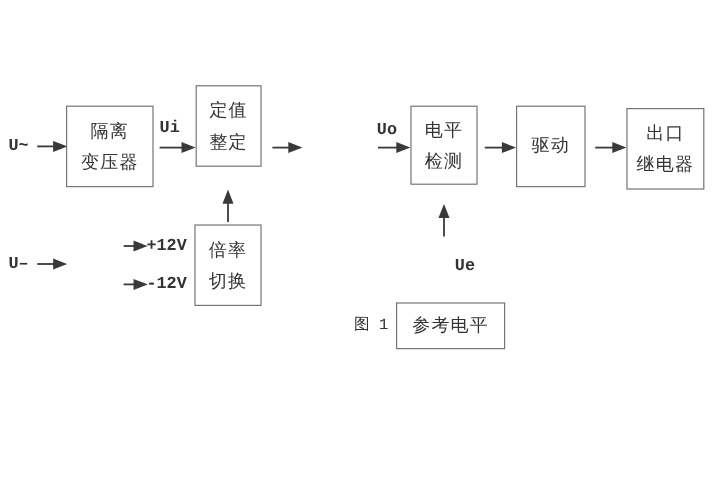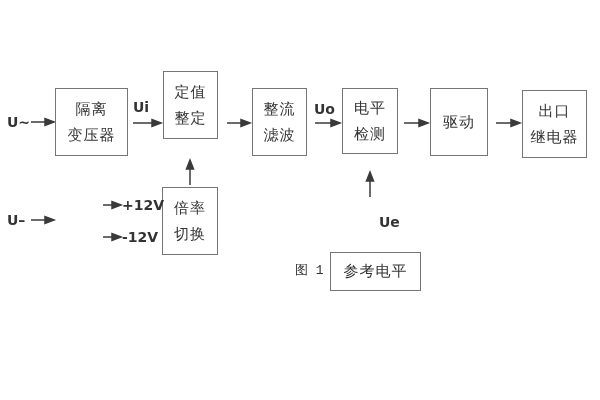--- a/index.html
+++ b/index.html
@@ -28,21 +28,21 @@
     text-align: center;
   }
   .box span { line-height: 1; white-space: nowrap; }
   .lbl {
     position: absolute;
     font-size: 14px;
     color: #333333;
     white-space: nowrap;
     line-height: 1;
   }
-  .sig { font-weight: bold; font-size: 14px; }
+  .sig { font-weight: bold; font-size: 14px; font-family: Liberation Mono, monospace; }
   svg.wires { position: absolute; left: 0; top: 0; }
   .caption { font-size: 13px; font-family: Liberation Mono, monospace; }
 </style>
 </head>
 <body>
 
 <div id="canvas">
 
   <svg class="wires" width="600" height="400" viewBox="0 0 600 400">
     <g stroke="#3a3a3a" stroke-width="1.5" fill="#3a3a3a">
@@ -85,24 +85,20 @@
   <div class="box" style="left:55px; top:88px; width:73px; height:68px;">
     <span>隔离</span>
     <span>变压器</span>
   </div>
 
   <div class="box" style="left:163px; top:71px; width:55px; height:68px;">
     <span>定值</span>
     <span>整定</span>
   </div>
 
-  <div class="box" style="left:252px; top:88px; width:55px; height:68px;">
-    <span>整流</span>
-    <span>滤波</span>
-  </div>
 
   <div class="box" style="left:342px; top:88px; width:56px; height:66px;">
     <span>电平</span>
     <span>检测</span>
   </div>
 
   <div class="box" style="left:430px; top:88px; width:58px; height:68px;font-family:Liberation Serif, serif;">
     <span>驱动</span>
   </div>
 

